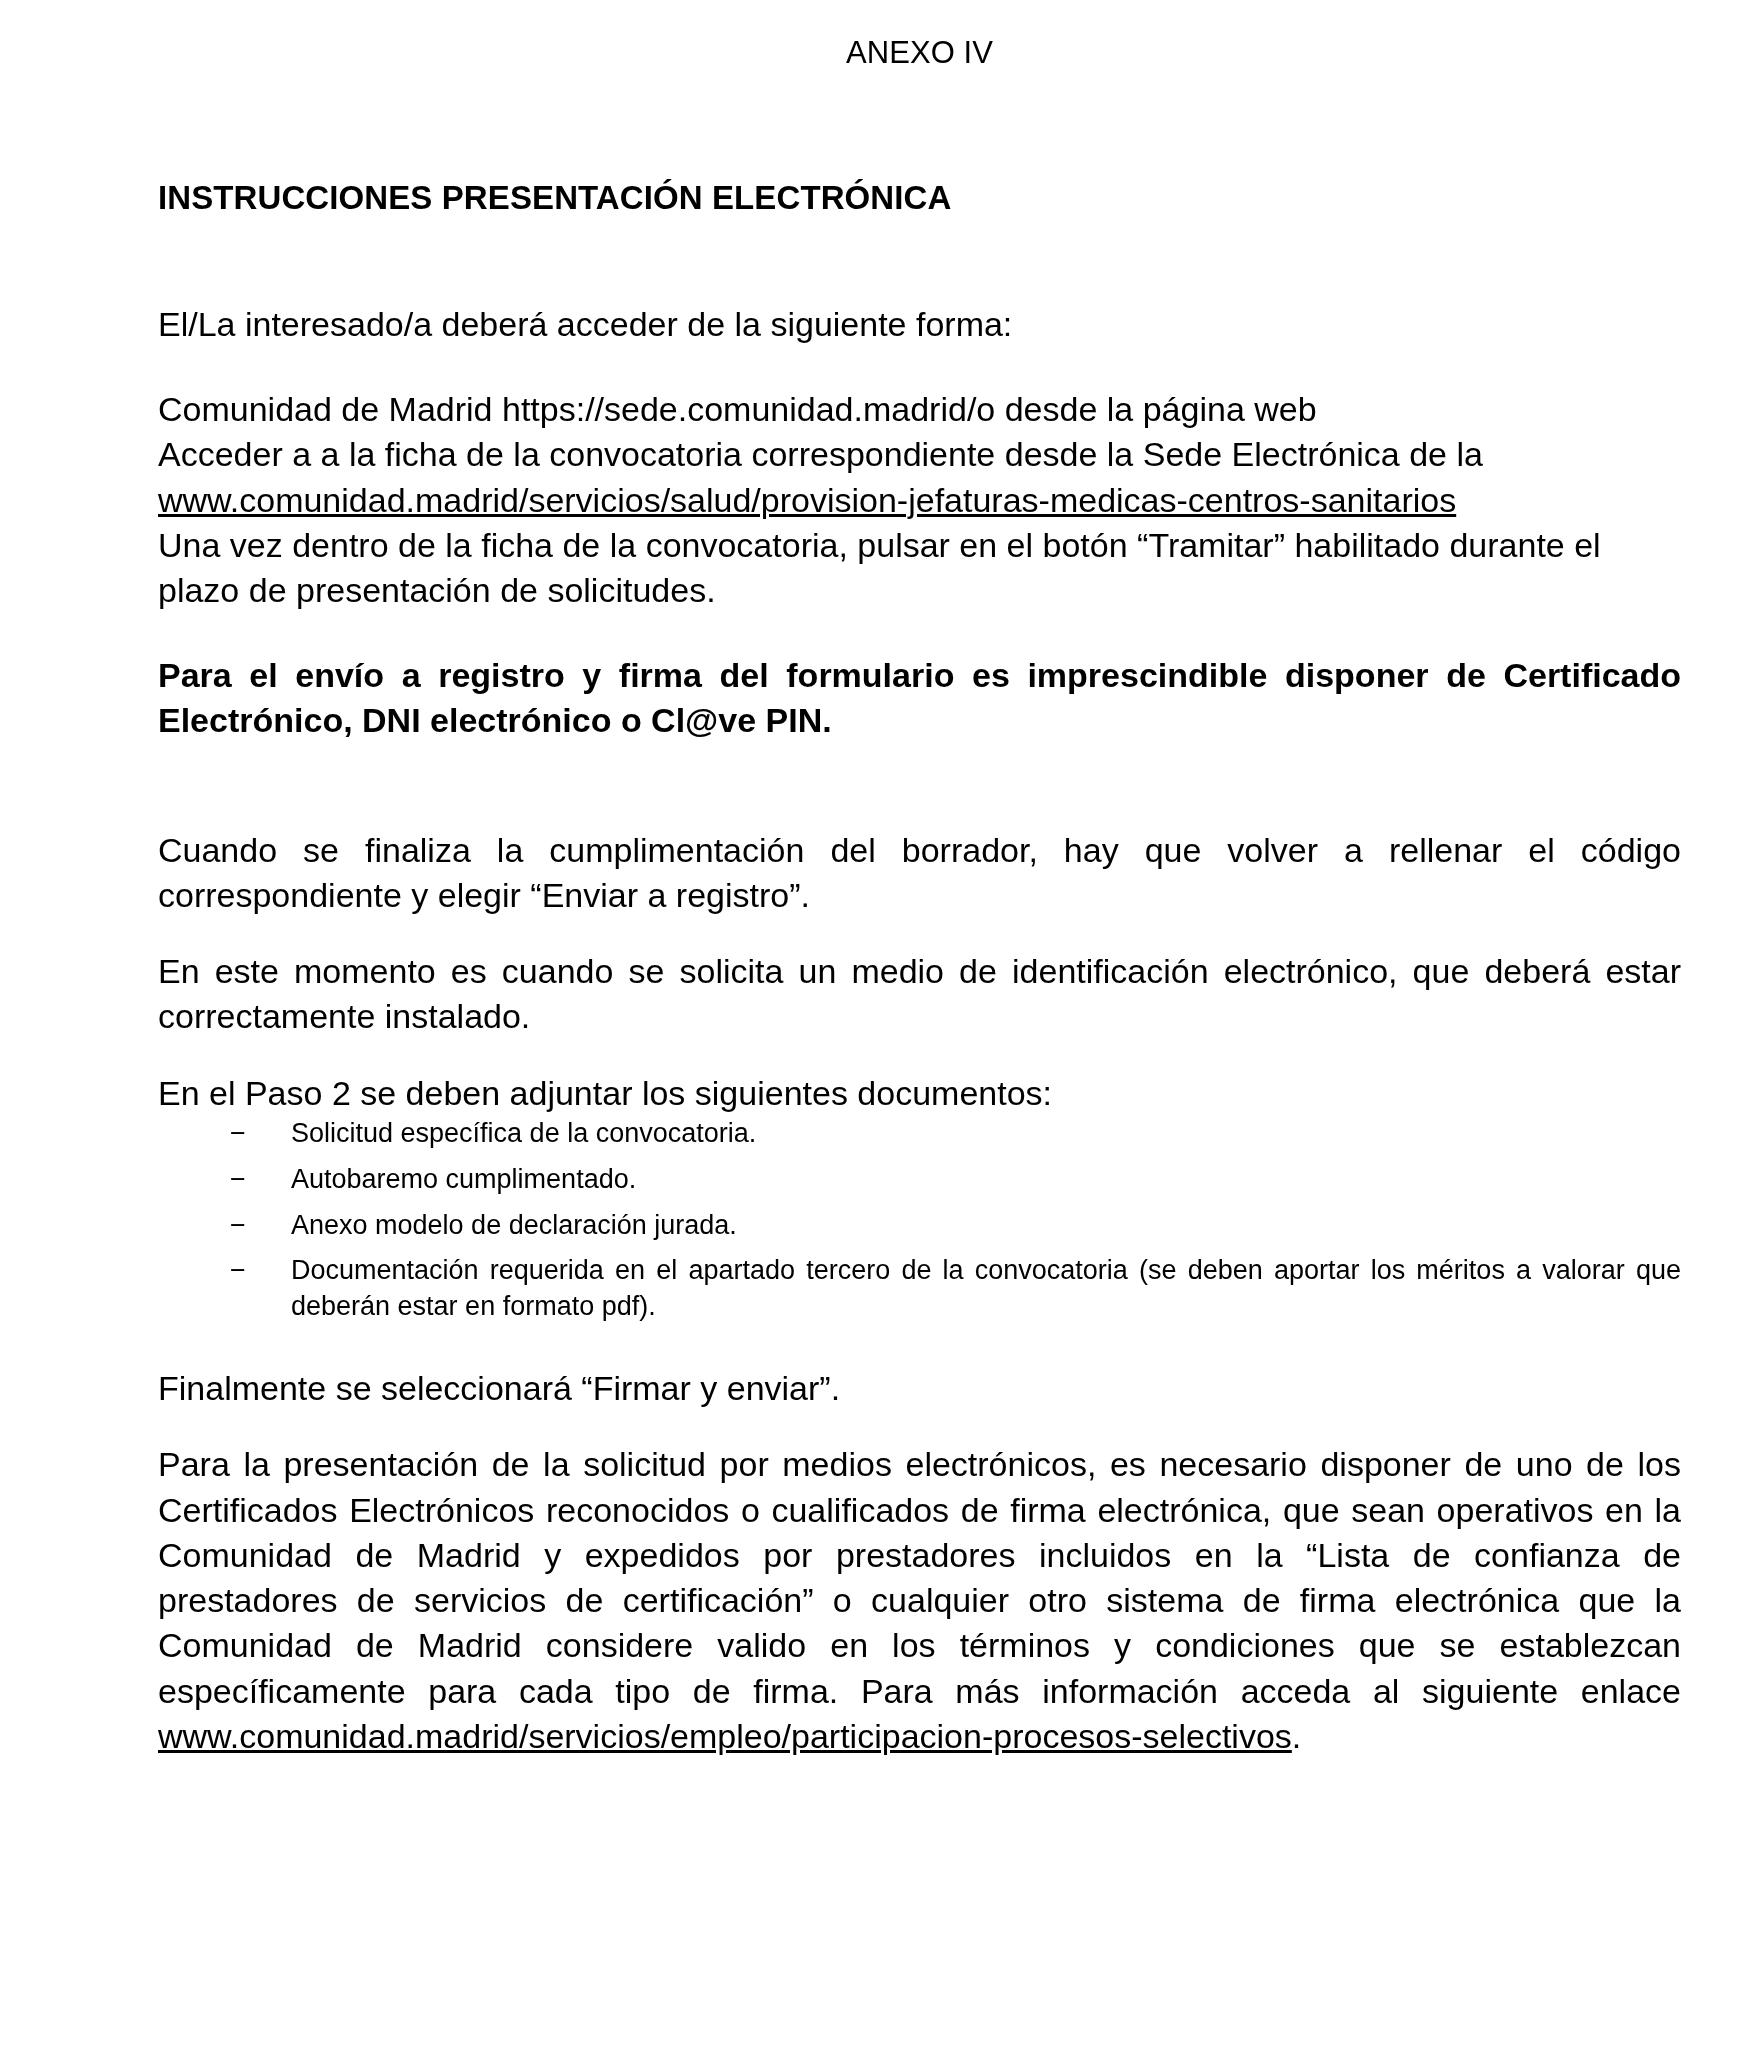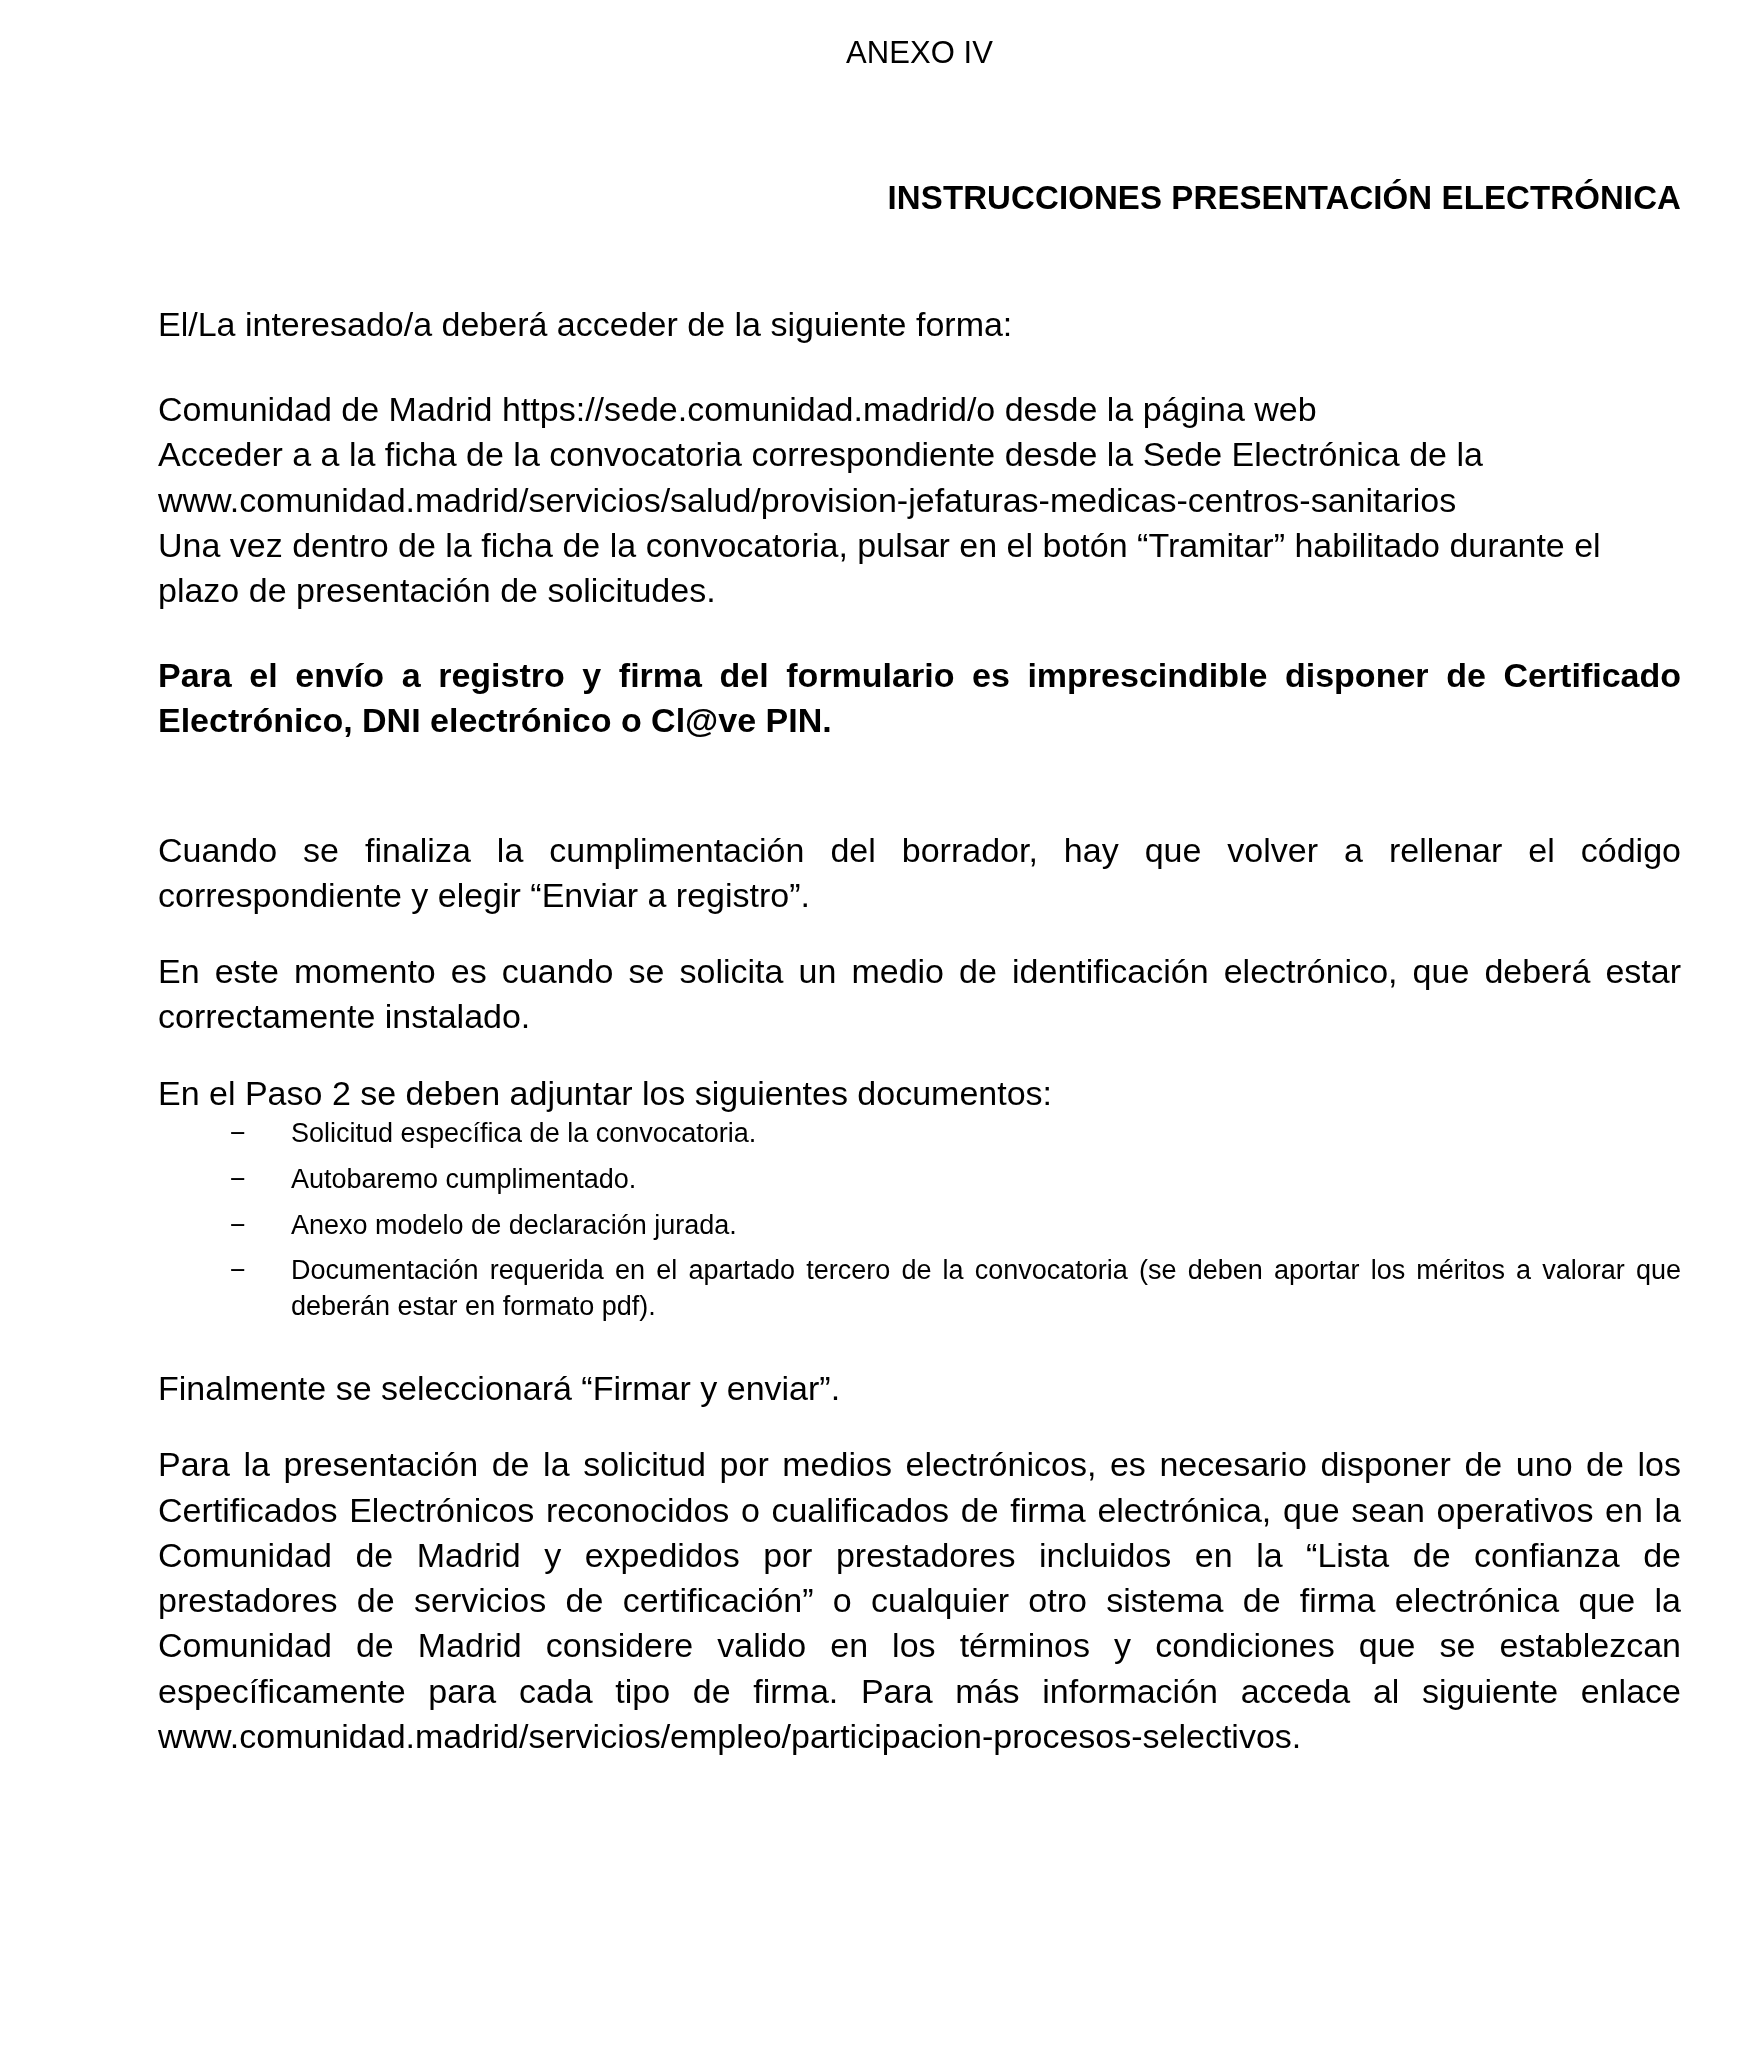--- a/index.html
+++ b/index.html
@@ -24,41 +24,41 @@
   .doc-title {
     text-align: center;
     font-weight: normal;
     font-size: 31px;
     line-height: 1.2;
     margin: 0;
     padding-top: 15.6px;
     letter-spacing: 0.1px;
   }
   .doc-subtitle {
-    text-align: right;
+    text-align: left;
     font-weight: bold;
     font-size: 33px;
     line-height: 1.2;
     margin: 0;
     padding-top: 107px;
     letter-spacing: 0.1px;
   }
   p.para {
     font-size: 34px;
     line-height: 1.33;
     margin: 0;
     padding: 0;
   }
   .gap-md { height: 40px; }
   .gap-sm { height: 31px; }
   .gap-xl { height: 84px; }
   .justify { text-align: justify; text-align-last: left; }
   .justify-all { text-align: justify; }
   .bold { font-weight: bold; }
-  .underline { }
+  .underline { text-decoration: underline; }
   .list {
     list-style: none;
     margin: 0;
     padding: 0 0 0 72px;
   }
   .list li {
     font-size: 27px;
     line-height: 1.33;
     position: relative;
     padding-left: 61px;

